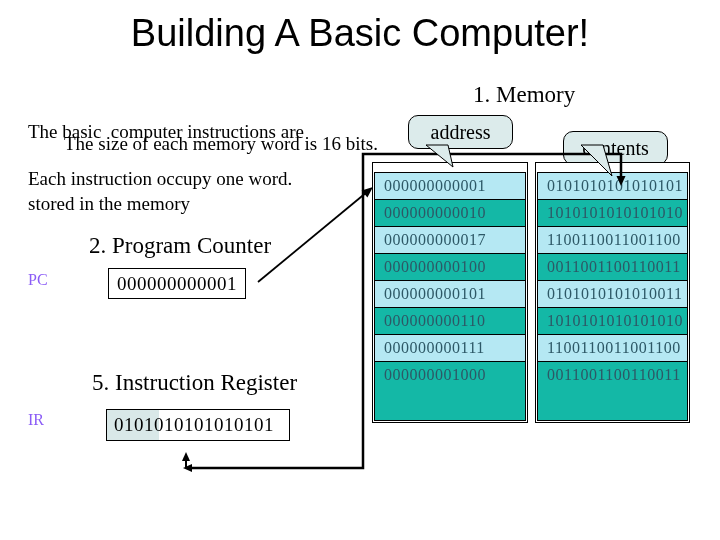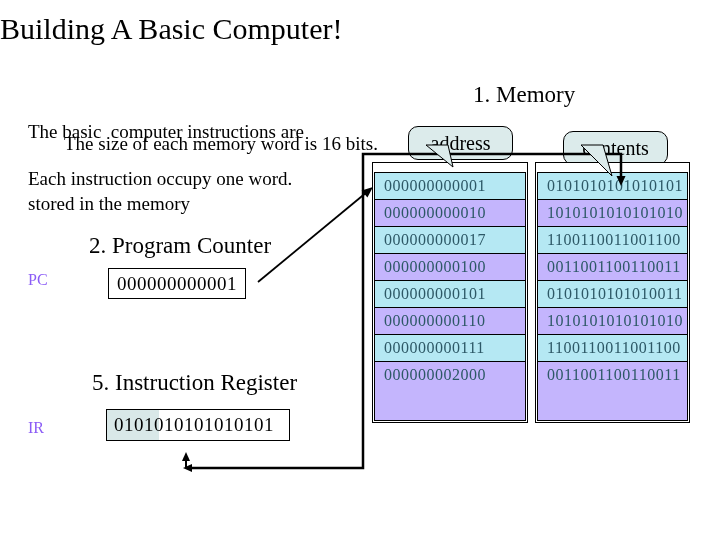--- a/index.html
+++ b/index.html
@@ -1,62 +1,62 @@
 <!DOCTYPE html>
 <html><head>
 <meta charset="utf-8">
 <style>
   html,body{margin:0;padding:0;}
   body{width:720px;height:540px;position:relative;background:#ffffff;overflow:hidden;
        font-family:"Liberation Serif", serif;}
   .abs{position:absolute;}
 
   
-  #title{left:0;top:12px;width:720px;
-         font-family:Liberation Serif, serif;font-size:30px;color:#000;}
+  #title{left:0;top:12px;width:720px;text-align:center;
+         font-family:Liberation Sans, sans-serif;font-size:38px;color:#000;}
 
   
   .note{left:28px;width:340px;font-size:19px;color:#000;white-space:pre-wrap;line-height:24px;}
   #note1{top:72px;}
   #note2{top:132px;margin-left:36px;}
   #note3{top:167px;}
 
   
   .heading{font-size:23px;color:#000;white-space:nowrap;text-align:right;}
   #memory-heading{left:473px;top:82px;}
   #pc-heading{left:89px;top:233px;}
   #ir-heading{left:92px;top:370px;}
 
   
   .callout{height:32px;background:#dcebeb;border:1px solid #000;border-radius:10px;
            font-size:20px;display:flex;align-items:center;justify-content:center;color:#000;}
-  #callout-address{left:408px;top:126px;width:103px;}
+  #callout-address{left:408px;top:115px;width:103px;}
   #callout-contents{left:563px;top:131px;width:103px;}
 
   
   .mem-table{top:162px;height:261px;border:1px solid #000;background:#fff;
              box-sizing:border-box;display:flex;flex-direction:column;padding:9px 1px 1px 1px;}
   #address-table{left:372px;width:156px;}
   #contents-table{left:535px;width:155px;}
   .mem-row{box-sizing:border-box;height:28px;border:1px solid #000;margin-top:-1px;
-           background:#c4b5fd;color:#2d5866;font-size:16px;line-height:26px;
+           background:#14b8a6;color:#2d5866;font-size:16px;line-height:26px;
            padding-left:9px;letter-spacing:0.5px;white-space:nowrap;overflow:hidden;}
   .mem-row:first-child{margin-top:0;}
   .mem-row.hl{background:#b5e8f3;}
   .mem-row.tall{flex:1;}
 
   
   .reg-label{font-size:16px;color:#8b5cf6;}
   #pc-label{left:28px;top:271px;}
   #pc-box{left:108px;top:268px;width:138px;height:31px;border:1px solid #000;background:#fff;
           box-sizing:border-box;font-size:19px;display:flex;align-items:center;
           justify-content:center;letter-spacing:0.5px;}
 
   
-  #ir-label{left:28px;top:411px;margin-top:8px;}
+  #ir-label{left:28px;top:411px;}
   #ir-box{left:106px;top:409px;width:184px;height:32px;border:1px solid #000;background:#fff;
           box-sizing:border-box;font-size:19px;line-height:30px;padding-left:7px;
           letter-spacing:0.5px;position:absolute;}
   #ir-opcode-highlight{position:absolute;left:0;top:0;width:52px;height:30px;background:#d9e8e8;}
   #ir-value{position:relative;}
 
   
   #arrows{left:0;top:0;width:720px;height:540px;pointer-events:none;}
 </style>
 </head>
@@ -77,21 +77,21 @@
 <div class="abs callout" id="callout-contents">contents</div>
 
 <div class="abs mem-table" id="address-table">
   <div class="mem-row hl">000000000001</div>
   <div class="mem-row">000000000010</div>
   <div class="mem-row hl">000000000017</div>
   <div class="mem-row">000000000100</div>
   <div class="mem-row hl">000000000101</div>
   <div class="mem-row">000000000110</div>
   <div class="mem-row hl">000000000111</div>
-  <div class="mem-row tall">000000002000</div>
+  <div class="mem-row tall">000000001000</div>
 </div>
 
 <div class="abs mem-table" id="contents-table">
   <div class="mem-row hl">0101010101010101</div>
   <div class="mem-row">1010101010101010</div>
   <div class="mem-row hl">1100110011001100</div>
   <div class="mem-row">0011001100110011</div>
   <div class="mem-row hl">0101010101010011</div>
   <div class="mem-row">1010101010101010</div>
   <div class="mem-row hl">1100110011001100</div>

